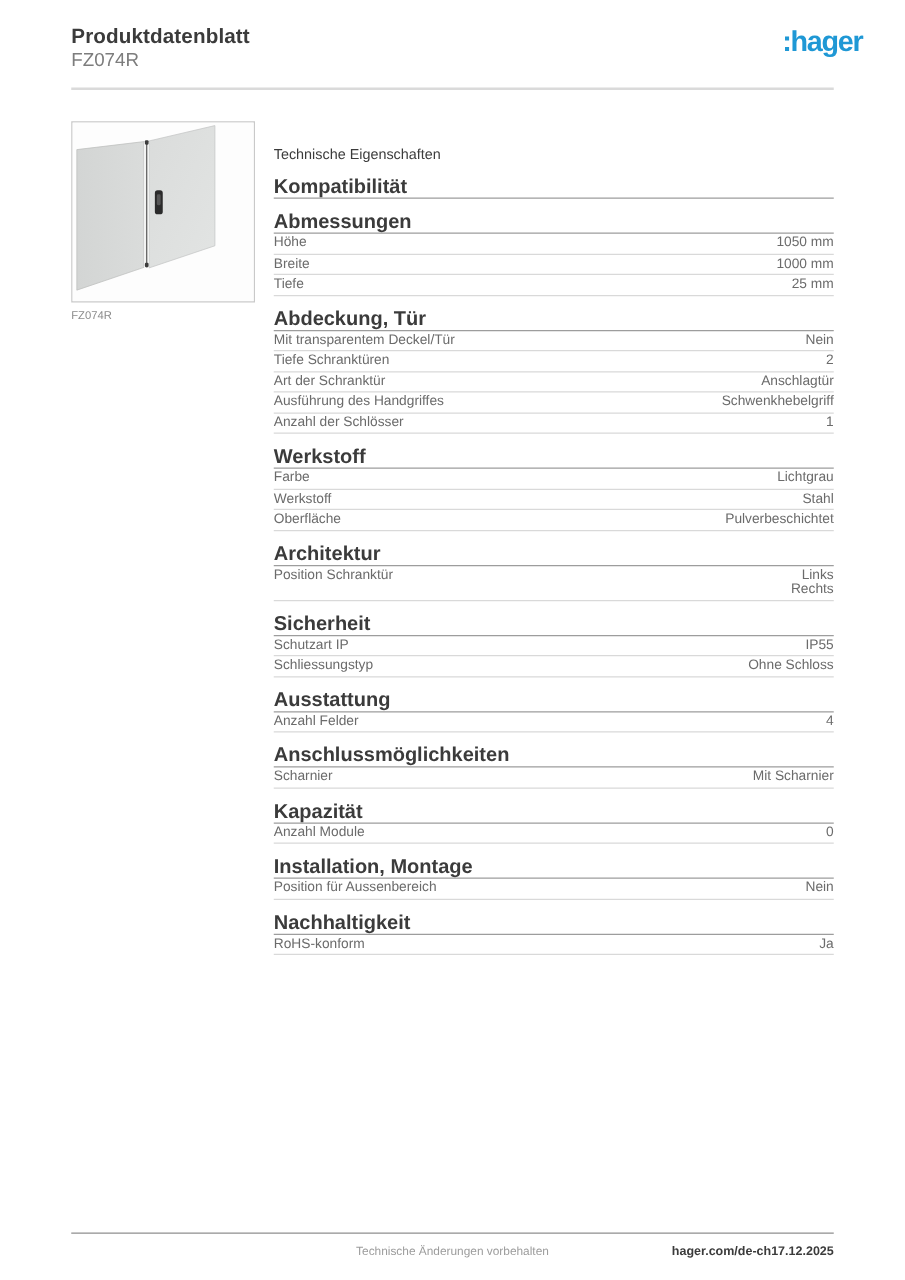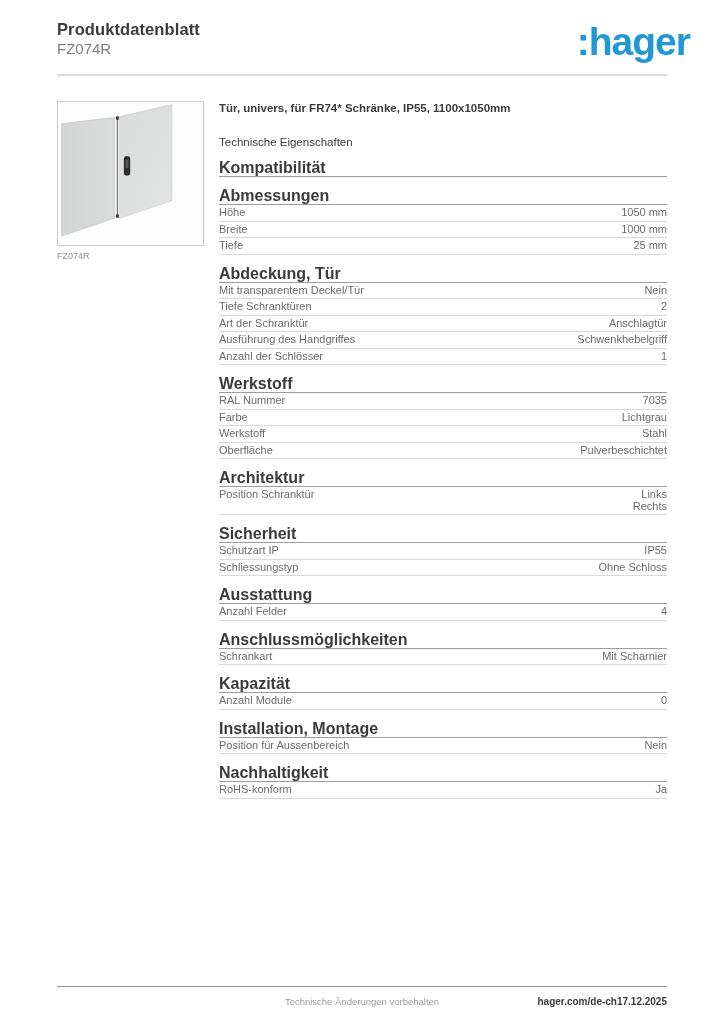--- a/index.html
+++ b/index.html
@@ -18,21 +18,21 @@
   .hdr {
     padding: 20px 34px 0 57px;
     display: flex; justify-content: space-between; align-items: flex-start;
   }
   .hdr h1 {
     margin: 0; font-size: 16.5px; font-weight: bold;
     color: #3b3b3b; letter-spacing: 0.1px; line-height: 1.15;
   }
   .product-code { font-size: 15px; color: #7d7d7d; margin-top: 2px; line-height: 1.1; }
   .logo {
-    font-size: 39px; font-weight: bold; color: #1f98d5;
+    font-size: 23px; font-weight: bold; color: #1f98d5;
     letter-spacing: -1px; line-height: 1; margin-top: 2px; text-align: right;
   }
   .header-rule { margin: 13px 57px 0 57px; border-top: 2px solid #dadada; }
 
   
   main { display: flex; padding: 0 57px; margin-top: 25px; }
   .left-col { width: 162px; flex: none; }
   .img-box {
     width: 147px; height: 145px;
     border: 1px solid #c9c9c9; background: #fdfdfd;
@@ -110,21 +110,20 @@
           <rect x="58.7" y="14.4" width="3" height="3.6" rx="0.9" fill="#3c3c3c"></rect>
           <rect x="58.7" y="113.8" width="3" height="3.6" rx="0.9" fill="#3c3c3c"></rect>
           <rect x="66.8" y="55" width="6.4" height="19.5" rx="2.2" fill="#2b2b2b"></rect>
           <rect x="68.4" y="58.2" width="3.1" height="9" rx="1.2" fill="#7a7a7a" opacity="0.55"></rect>
         </svg>
       </div>
       <div class="img-caption">FZ074R</div>
     </aside>
 
     <section class="right-col">
-      <h2 class="prod-title">Tür, univers, für FR74* Schränke, IP55, 1100x1050mm</h2>
       <h3 class="specs-heading">Technische Eigenschaften</h3>
       <div id="sections">
   <section class="spec-section">
     <div class="sec-title">Kompatibilität</div>
   </section>
 
   <section class="spec-section">
     <div class="sec-title">Abmessungen</div>
     <div class="sec-rows">
   <div class="spec-row">
@@ -170,24 +169,20 @@
   <div class="spec-row">
     <span class="spec-label">Anzahl der Schlösser</span>
     <span class="spec-value">1</span>
   </div>
 </div>
   </section>
 
   <section class="spec-section">
     <div class="sec-title">Werkstoff</div>
     <div class="sec-rows">
-  <div class="spec-row">
-    <span class="spec-label">RAL Nummer</span>
-    <span class="spec-value">7035</span>
-  </div>
 
   <div class="spec-row">
     <span class="spec-label">Farbe</span>
     <span class="spec-value">Lichtgrau</span>
   </div>
 
   <div class="spec-row">
     <span class="spec-label">Werkstoff</span>
     <span class="spec-value">Stahl</span>
   </div>
@@ -232,21 +227,21 @@
     <span class="spec-label">Anzahl Felder</span>
     <span class="spec-value">4</span>
   </div>
 </div>
   </section>
 
   <section class="spec-section">
     <div class="sec-title">Anschlussmöglichkeiten</div>
     <div class="sec-rows">
   <div class="spec-row">
-    <span class="spec-label">Schrankart</span>
+    <span class="spec-label">Scharnier</span>
     <span class="spec-value">Mit Scharnier</span>
   </div>
 </div>
   </section>
 
   <section class="spec-section">
     <div class="sec-title">Kapazität</div>
     <div class="sec-rows">
   <div class="spec-row">
     <span class="spec-label">Anzahl Module</span>

